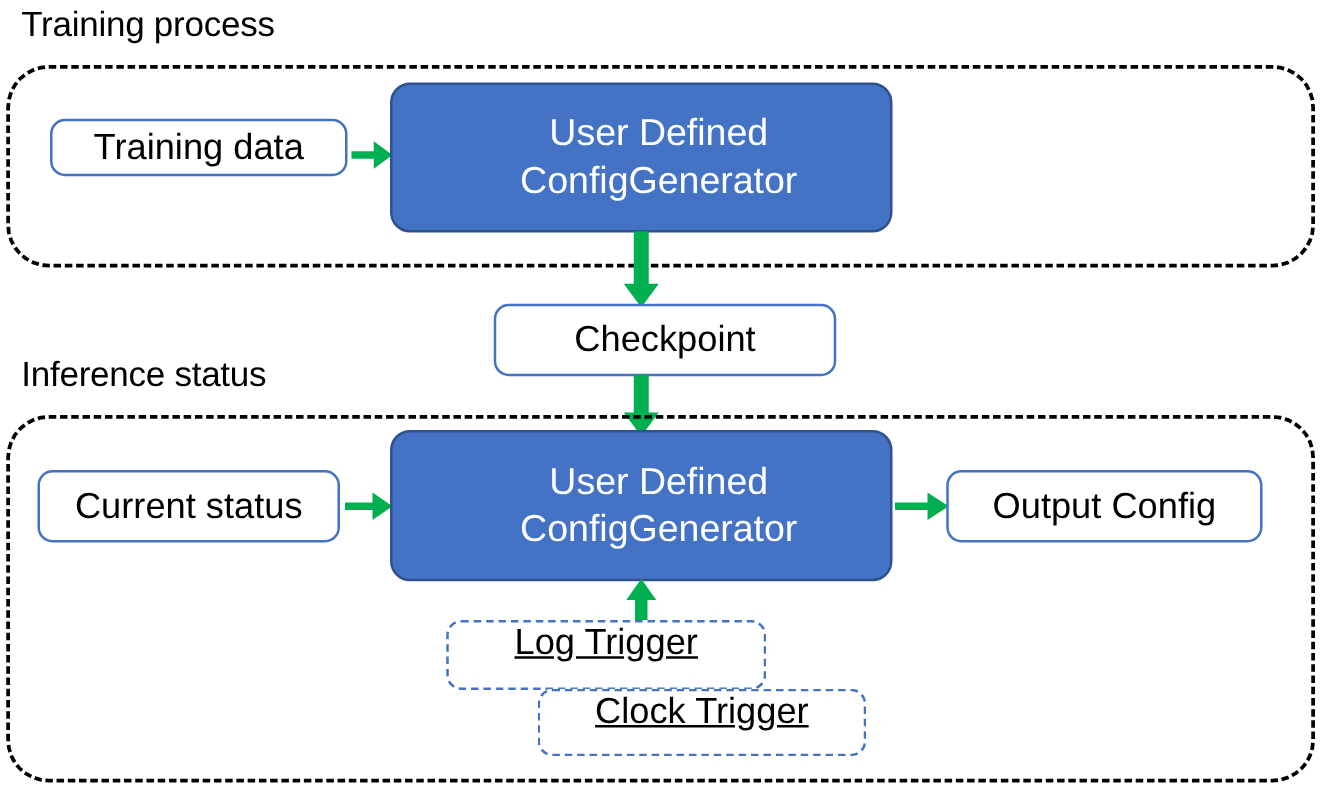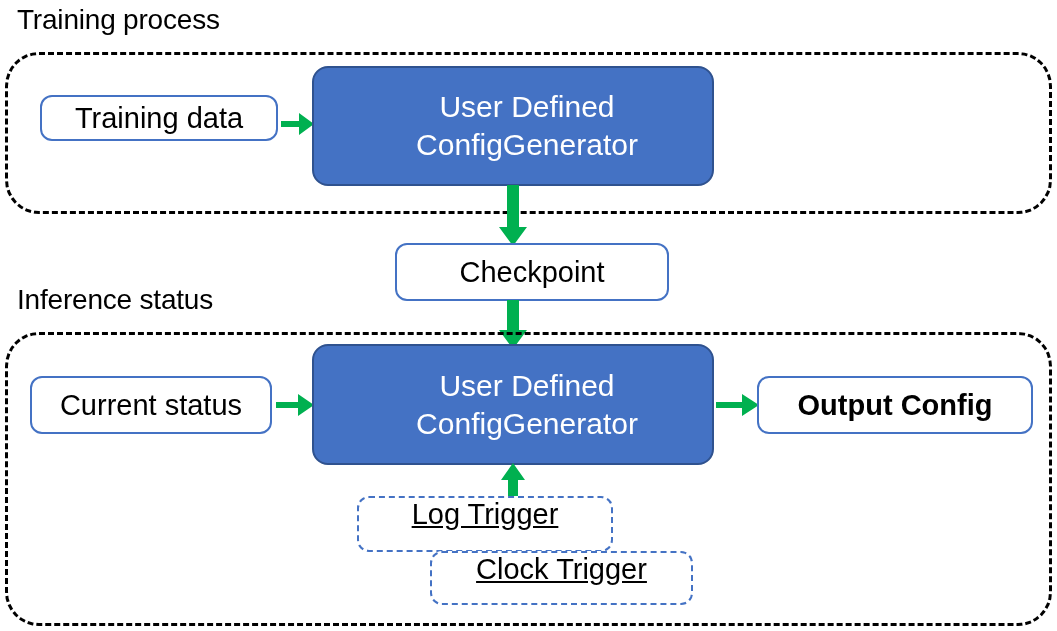--- a/index.html
+++ b/index.html
@@ -142,21 +142,21 @@
     <span>User Defined</span>
     <span>ConfigGenerator</span>
   </div>
 
   <div class="abs arrow" style="left:716px; top:391px; width:44px; height:28px;">
     <svg width="44" height="28" viewBox="0 0 44 28">
       <path d="M0 11 L26 11 L26 3 L43 14 L26 25 L26 17 L0 17 Z" fill="#00B050"></path>
     </svg>
   </div>
 
-  <div class="abs node-plain" style="left:757px; top:376px; width:276px; height:58px;font-weight:bold;">
+  <div class="abs node-plain" style="left:757px; top:376px; width:253px; height:58px;">
     <span>Output Config</span>
   </div>
 
   <div class="abs arrow" style="left:498px; top:463px; width:30px; height:38px;">
     <svg width="30" height="38" viewBox="0 0 30 38">
       <path d="M15 0 L27 17 L20 17 L20 37 L10 37 L10 17 L3 17 Z" fill="#00B050"></path>
     </svg>
   </div>
 
   <div class="abs node-trigger" style="left:357px; top:496px; width:256px; height:56px;">

